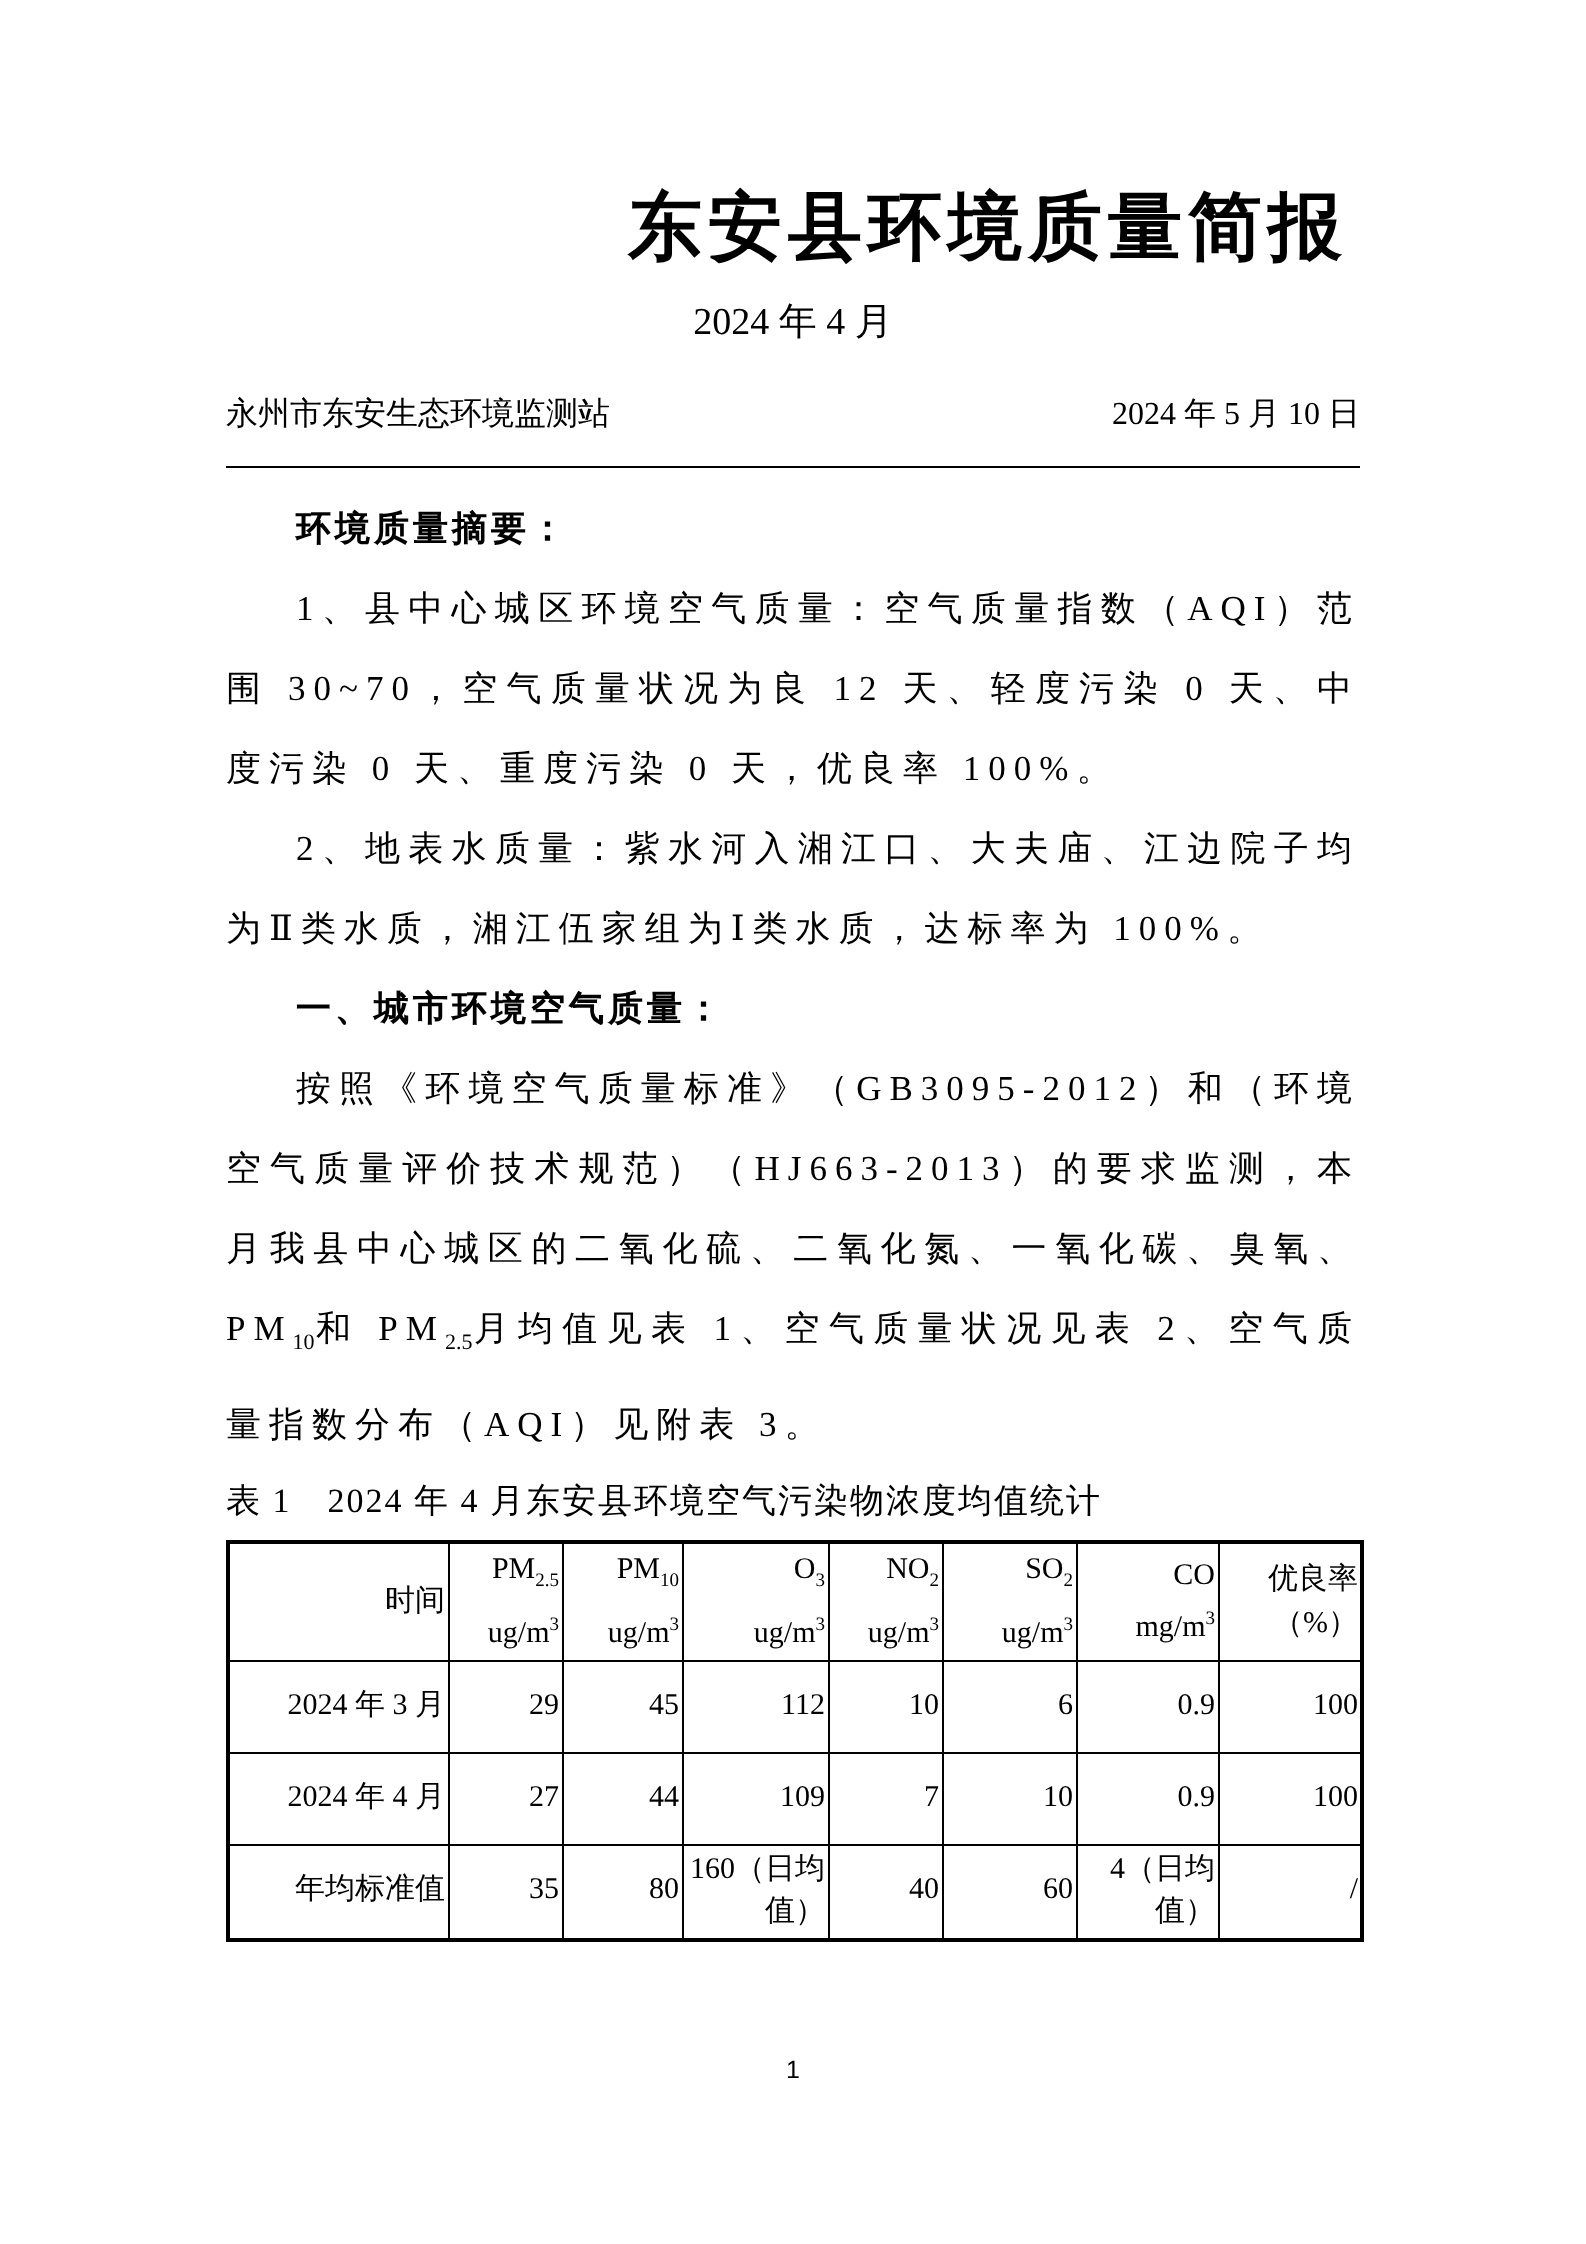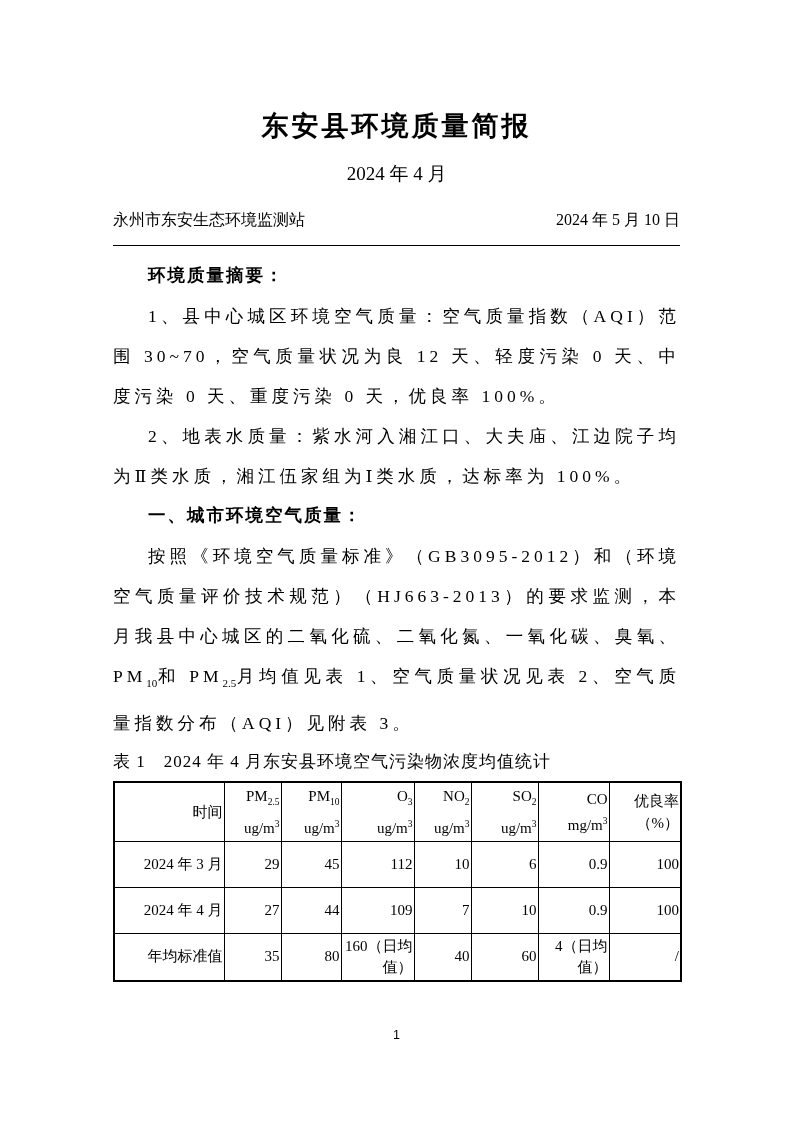--- a/index.html
+++ b/index.html
@@ -9,27 +9,27 @@
     height: 1122px;
     margin: 0 auto;
     background: #ffffff;
     color: #000000;
     box-sizing: border-box;
     padding: 0 113px;
     font-family: "Liberation Serif", "DejaVu Serif", serif;
     overflow: hidden;
   }
   .doc-title {
-    margin: 18px;
+    margin: 6px;
     padding-top: 90px;
     font-family: "Liberation Sans", "DejaVu Sans", sans-serif;
     font-weight: bold;
-    font-size: 27px;
+    font-size: 37px;
     letter-spacing: 3px;
-    text-align: center;
+    text-align: right;
     line-height: 36px;
   }
   .doc-subtitle {
     margin-top: 18px;
     text-align: center;
     font-size: 19px;
     line-height: 24px;
   }
   .issuer-row {
     display: flex;
@@ -46,21 +46,21 @@
     font-size: 17.5px;
     line-height: 40px;
   }
   .body-text p {
     margin: 0;
     text-indent: 2em;
     text-align: justify;
     letter-spacing: 4px;
   }
   .heading-bold {
-    font-family: Liberation Mono, monospace;
+    font-family: Liberation Sans, sans-serif;
     font-weight: bold;
     letter-spacing: 2px !important;
     text-align: center;
   }
   .body-text sub { font-size: 11px; letter-spacing: 0; }
   .caption {
     text-indent: 0 !important;
     text-align: left;
     font-size: 17px;
     letter-spacing: 1px !important;

